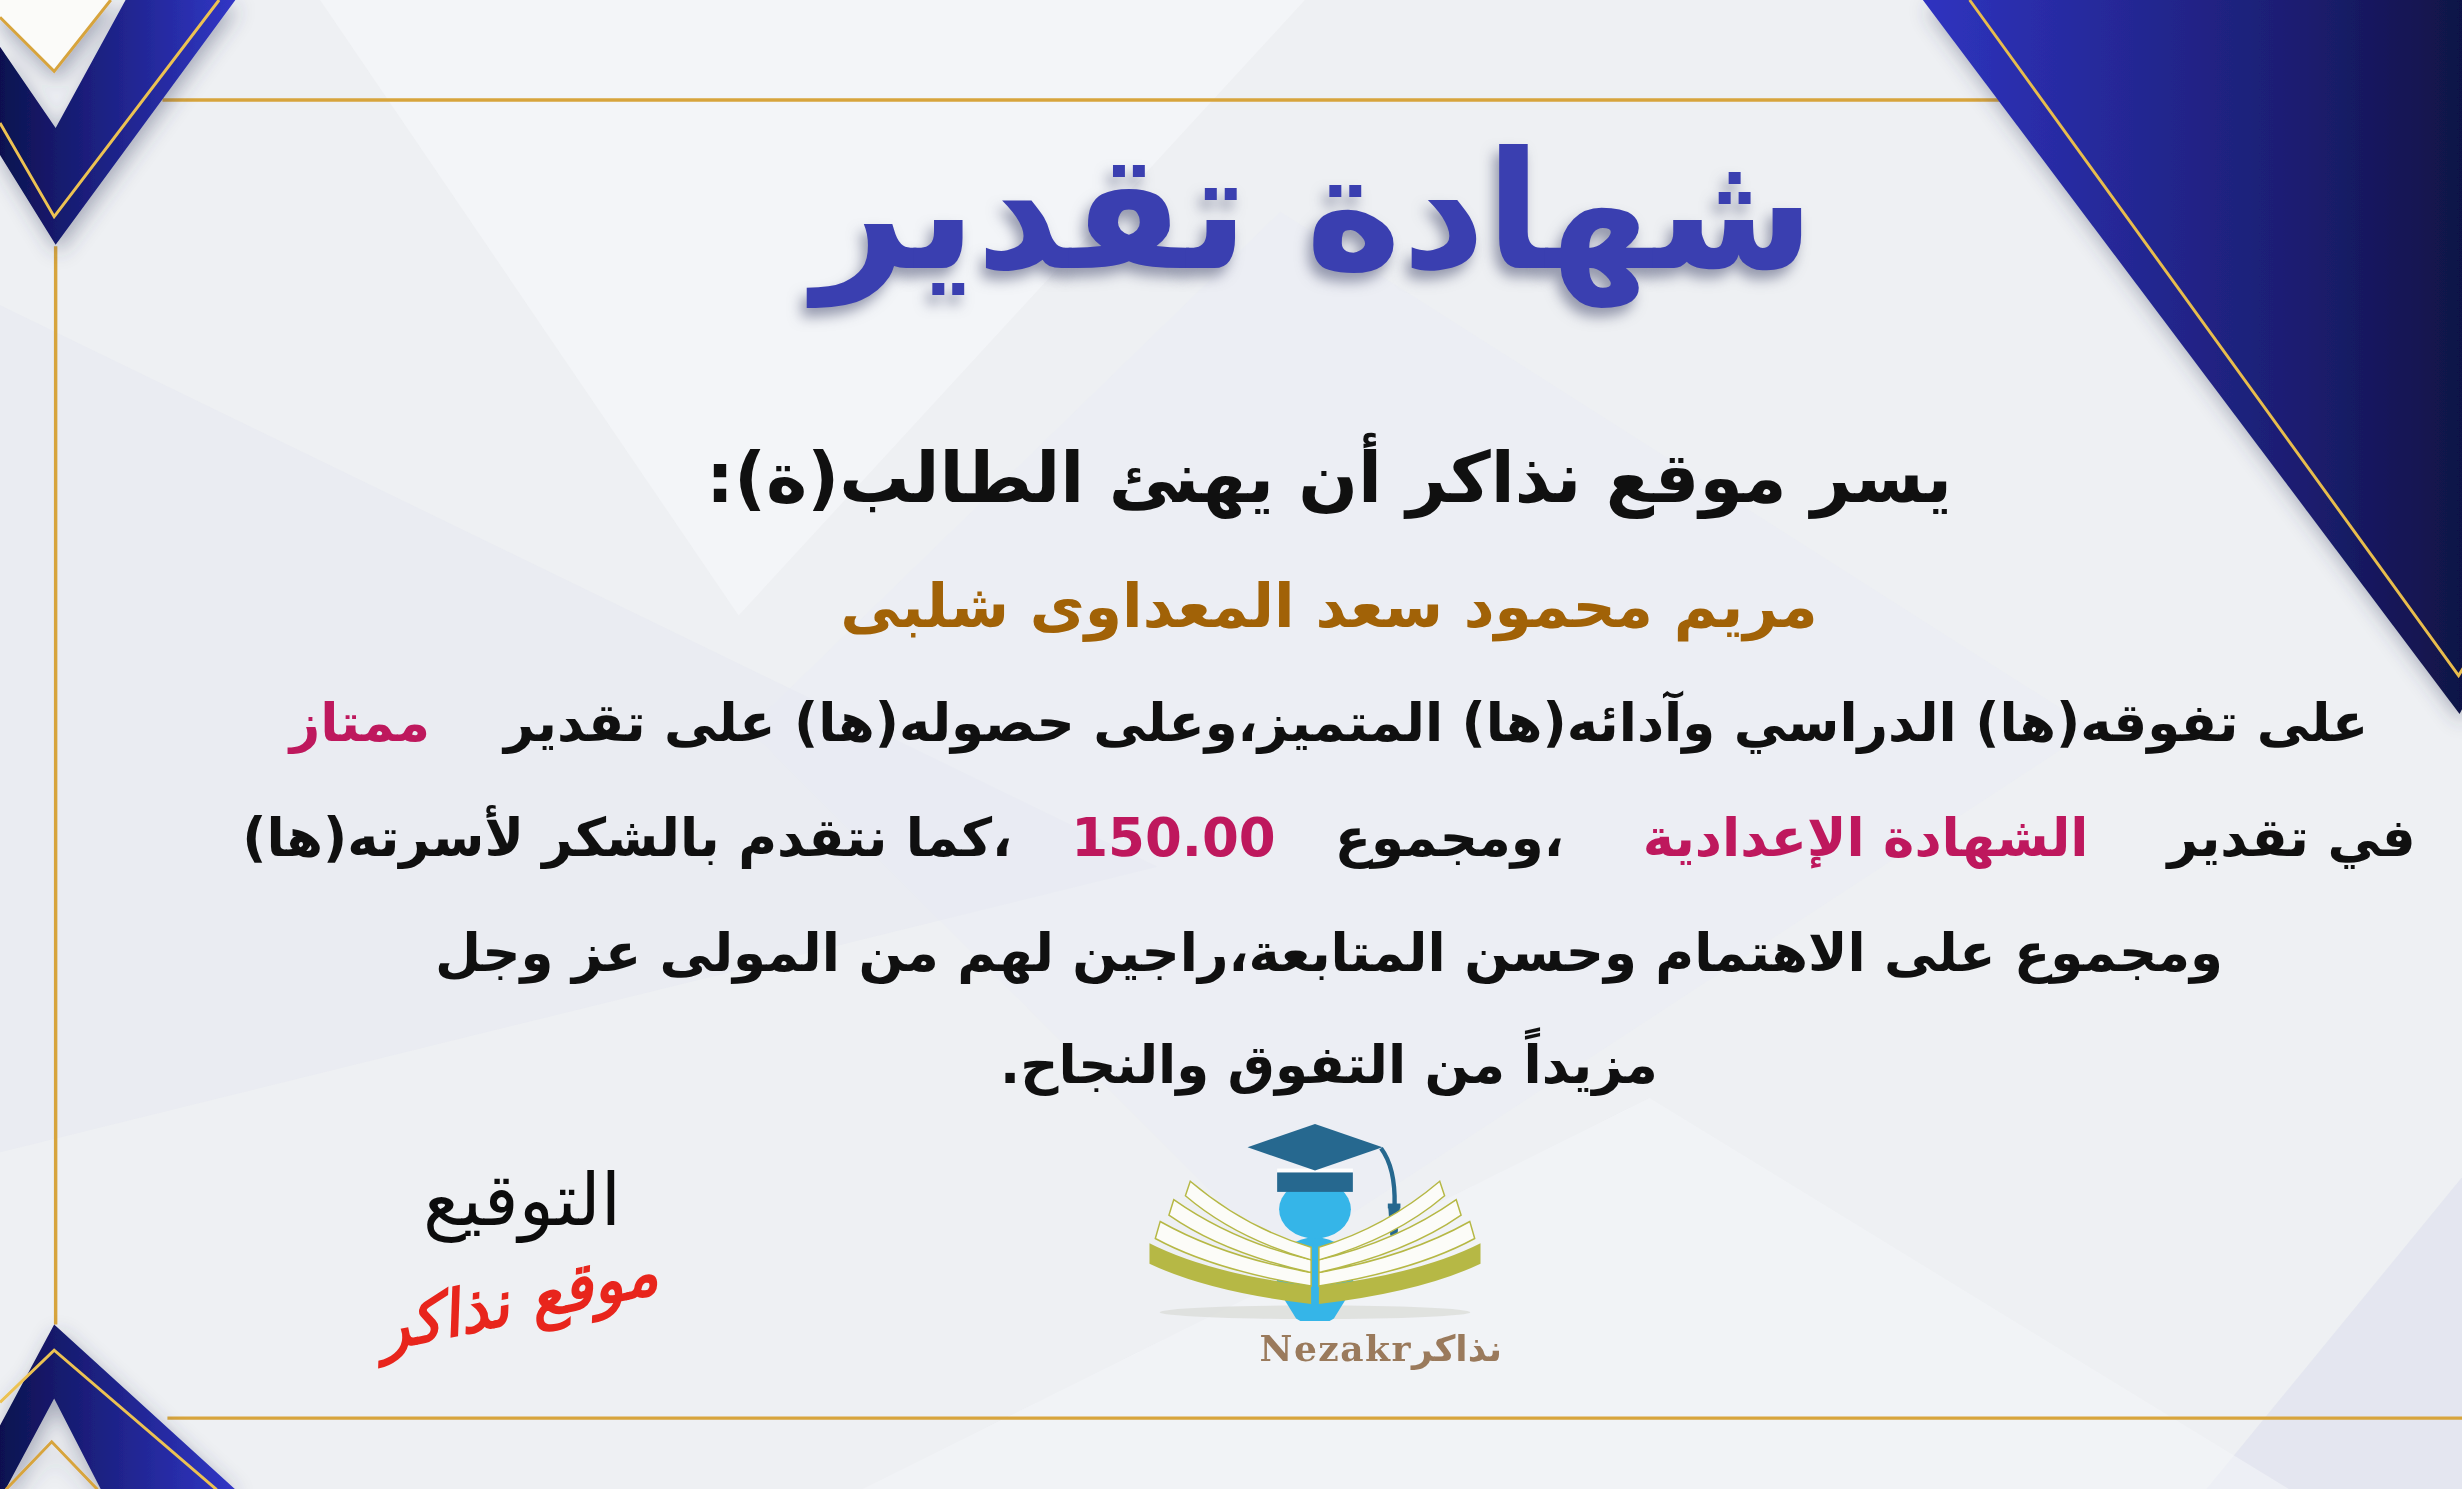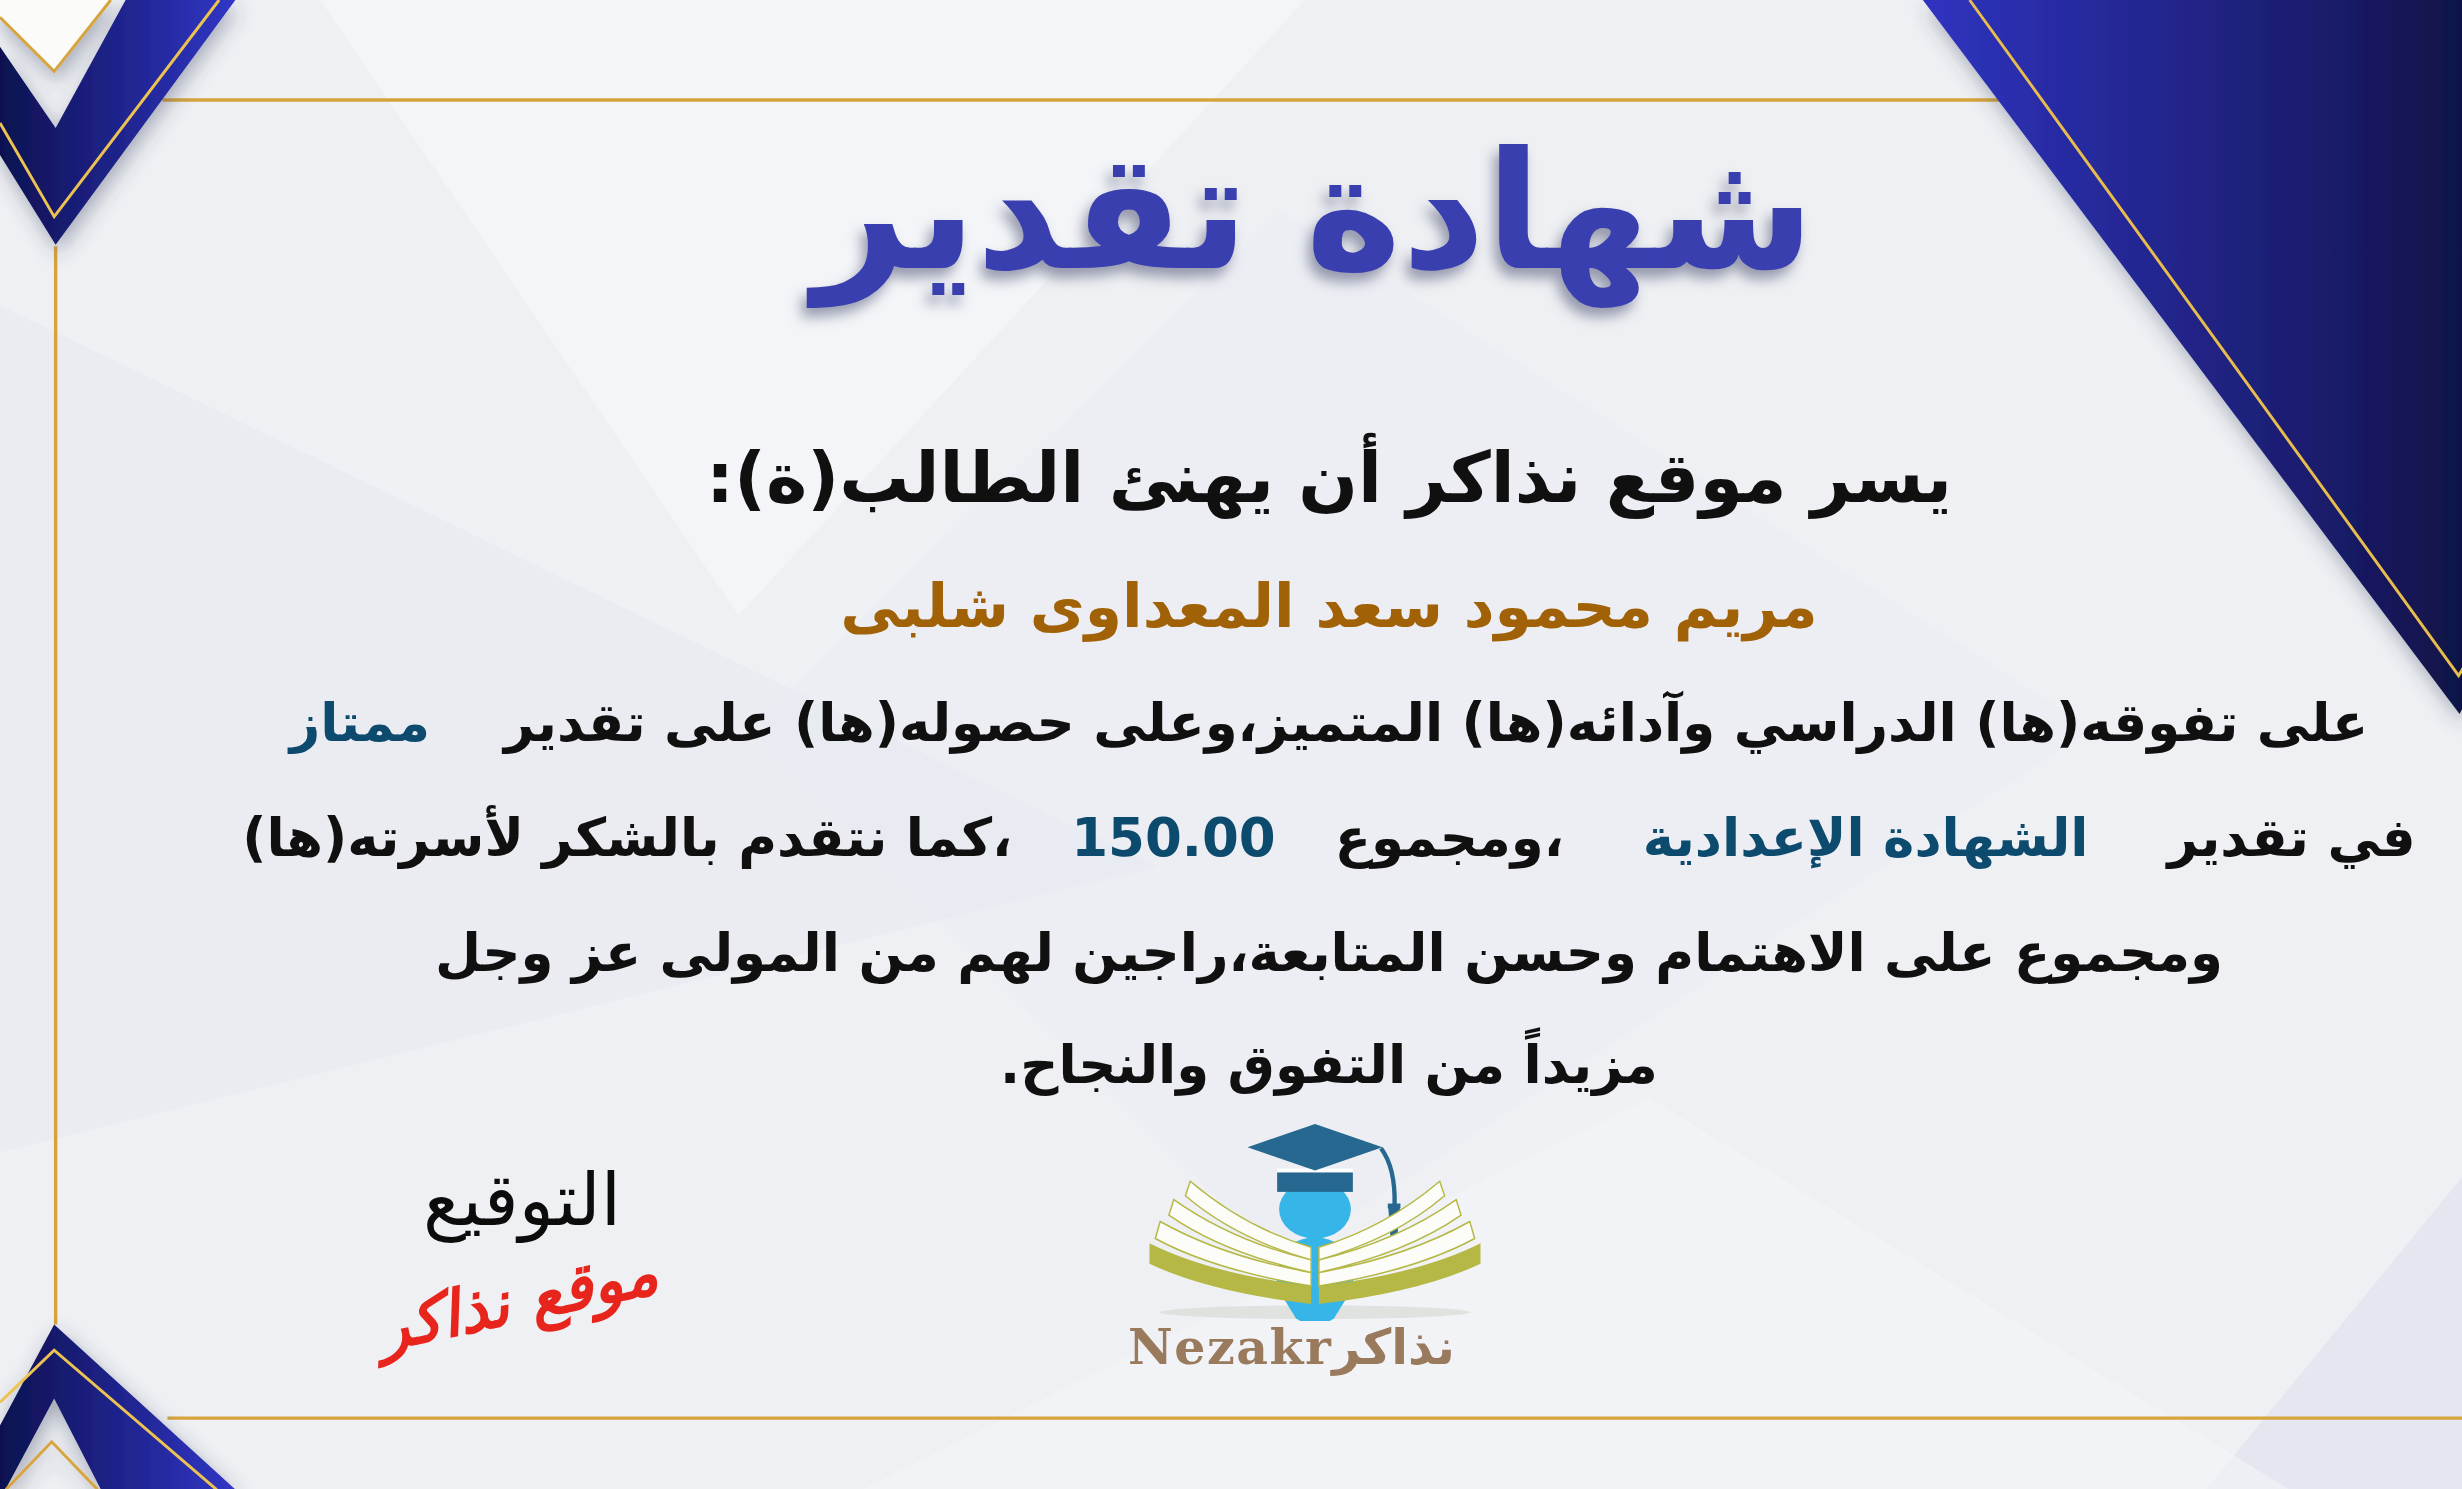--- a/index.html
+++ b/index.html
@@ -17,37 +17,37 @@
     position:absolute;left:212px;right:182px;text-align:center;
     font-weight:bold;color:#101010;font-size:53px;line-height:1.3;
     white-space:nowrap;
   }
   .l1{top:433px;font-size:70px;}
   .name{top:567px;font-size:60px;color:#a16207;}
   .l3{top:689px;}
   .l4{top:804px;}
   .l5{top:919px;}
   .l6{top:1031px;}
-  .red{color:#0c4a6e;}
+  .red{color:#be185d;}
   .grade{margin-right:74px;}
   .stage{margin:0 79px;}
   .score{margin:0 59px;}
   .sig-label{
     position:absolute;left:404px;top:1157px;width:236px;text-align:center;
     font-size:73px;font-weight:normal;color:#0c0c0c;
   }
   .sig-script{
     position:absolute;left:374px;top:1263px;width:286px;text-align:center;
     font-size:63px;font-style:italic;font-weight:bold;color:#e8251c;
     font-family:"DejaVu Serif",serif;transform:rotate(-12deg);
   }
   .logo{position:absolute;left:1128px;top:1122px;width:374px;}
   .logo svg{display:block;width:374px;height:199px;}
   .logo-text{
-    margin-top:2px;text-align:left;font-size:49px;font-weight:bold;
+    margin-top:9px;text-align:right;font-size:36px;font-weight:bold;
     color:#9a7a5c;line-height:1;white-space:nowrap;
   }
   .logo-text .latin{font-family:"DejaVu Serif",serif;letter-spacing:1.5px;}
   .logo-text .arabic{font-family:"DejaVu Sans",sans-serif;}
 </style>
 </head>
 <body>
 
 <div class="certificate">
 

